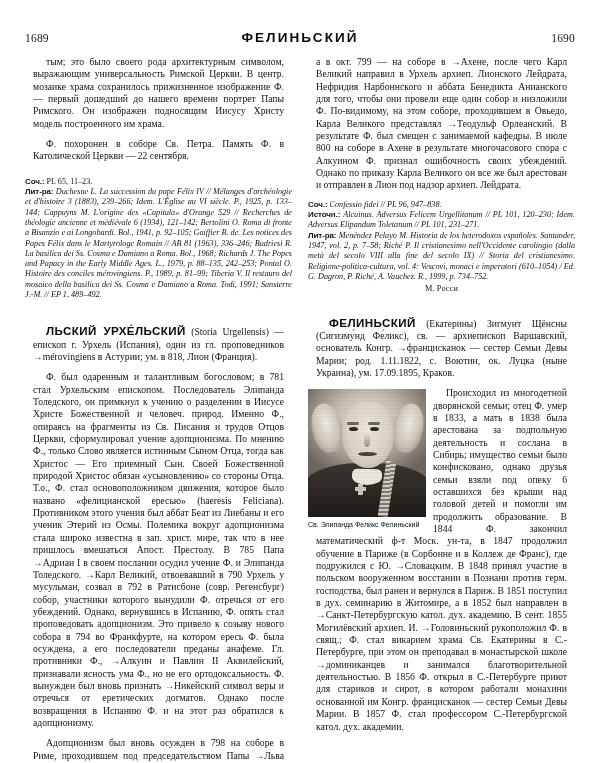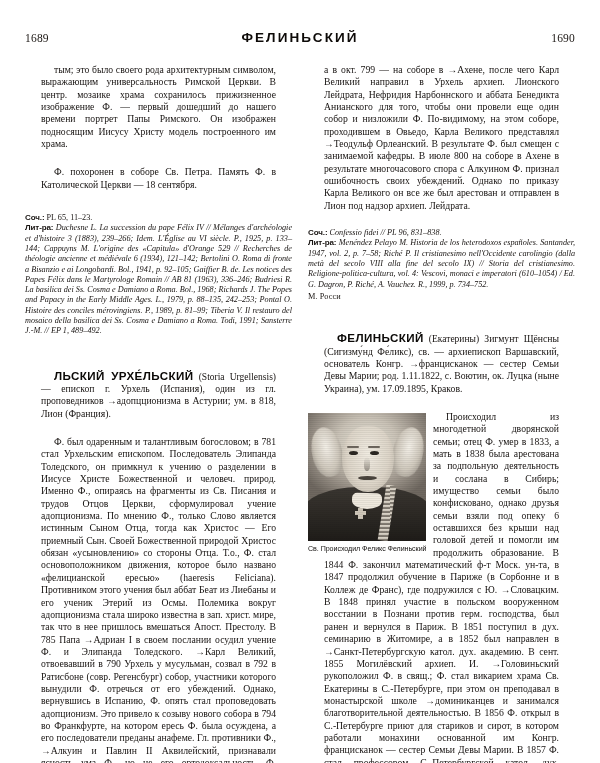--- a/index.html
+++ b/index.html
@@ -59,21 +59,21 @@
     height: 706px;
     display: flex;
     gap: 16px;
   }
   .col {
     width: 267px;
     position: relative;
   }
 
   p {
-    margin: 16px;
+    margin: 8px;
     font-size: 9.7px;
     line-height: 12.35px;
     text-align: justify;
     text-indent: 13px;
     hyphens: none;
     color: #161210;
   }
   p.cont { text-indent: 0; }
 
   
@@ -88,21 +88,21 @@
   .biblio .lbl {
     font-family: Liberation Sans, sans-serif;
     font-weight: bold;
     font-size: 8px;
     letter-spacing: -0.1px;
   }
   .biblio i { font-style: italic; }
 
   .sig {
     font-size: 8.3px;
-    text-align: left;
+    text-align: center;
     text-indent: 0;
     margin: 1px 0 0 0;
     letter-spacing: 0.1px;
     color: #1a1512;
   }
 
   .entry-head {
     font-family: "Liberation Sans", sans-serif;
     font-weight: bold;
     font-size: 11.6px;
@@ -256,52 +256,56 @@
     <span class="folio">1689</span>
     <span class="head-title">ФЕЛИНЬСКИЙ</span>
     <span class="folio">1690</span>
   </div>
 
   <div class="columns">
 
     <div class="col">
 
       <p>тым; это было своего рода архитектурным символом, выражающим универсальность Римской Церкви. В центр. мозаике храма сохранилось прижизненное изображение Ф. — первый дошедший до нашего времени портрет Папы Римского. Он изображен подносящим Иисусу Христу модель построенного им храма.</p>
-      <p>Ф. похоронен в соборе Св. Петра. Память Ф. в Католической Церкви — 18 сентября.</p>
+      <p>Ф. похоронен в соборе Св. Петра. Память Ф. в Католической Церкви — 22 сентября.</p>
 
       <div class="gap-sm"></div>
 
       <p class="biblio">
         <span class="lbl">Соч.:</span>
         <span>PL 65, 11–23.</span>
       </p>
       <p class="biblio">
         <span class="lbl">Лит-ра:</span>
         <i>Duchesne L. La succession du pape Félix IV // Mélanges d'archéologie et d'histoire 3 (1883), 239–266; Idem. L'Église au VI siècle. P., 1925, p. 133–144; Cappuyns M. L'origine des «Capitula» d'Orange 529 // Recherches de théologie ancienne et médiévale 6 (1934), 121–142; Bertolini O. Roma di fronte a Bisanzio e ai Longobardi. Bol., 1941, p. 92–105; Gaiffier B. de. Les notices des Papes Félix dans le Martyrologe Romain // AB 81 (1963), 336–246; Budriesi R. La basilica dei Ss. Cosma e Damiano a Roma. Bol., 1968; Richards J. The Popes and Papacy in the Early Middle Ages. L., 1979, p. 88–135, 242–253; Pontal O. Histoire des conciles mérovingiens. P., 1989, p. 81–99; Tiberia V. Il restauro del mosaico della basilica dei Ss. Cosma e Damiano a Roma. Todi, 1991; Sansterre J.-M. // EP 1, 489–492.</i>
       </p>
 
       <div class="gap-lg"></div>
 
       <p>
         <span class="entry-head">ЛЬСКИЙ УРХЕ́ЛЬСКИЙ</span>
-        <span class="lat">(Storia Urgellensis)</span><span> — епископ г. Урхель (Испания), один из гл. проповедников →адопцционизма в Астурии; ум. в 818, Лион (Франция).</span>
+        <span class="lat">(Storia Urgellensis)</span><span> — епископ г. Урхель (Испания), один из гл. проповедников →mérovingiens в Астурии; ум. в 818, Лион (Франция).</span>
       </p>
 
       <p>Ф. был одаренным и талантливым богословом; в 781 стал Урхельским епископом. Последователь Элипанда Толедского, он примкнул к учению о разделении в Иисусе Христе Божественной и человеч. природ. Именно Ф., опираясь на фрагменты из Св. Писания и трудов Отцов Церкви, сформулировал учение адопционизма. По мнению Ф., только Слово является истинным Сыном Отца, тогда как Христос — Его приемный Сын. Своей Божественной природой Христос обязан «усыновлению» со стороны Отца. Т.о., Ф. стал основоположником движения, которое было названо «фелицианской ересью» (haeresis Feliciana). Противником этого учения был аббат Беат из Лиебаны и его ученик Этерий из Осмы. Полемика вокруг адопционизма стала широко известна в зап. христ. мире, так что в нее пришлось вмешаться Апост. Престолу. В 785 Папа →Адриан I в своем послании осудил учение Ф. и Элипанда Толедского. →Карл Великий, отвоевавший в 790 Урхель у мусульман, созвал в 792 в Ратисбоне (совр. Регенсбург) собор, участники которого вынудили Ф. отречься от его убеждений. Однако, вернувшись в Испанию, Ф. опять стал проповедовать адопционизм. Это привело к созыву нового собора в 794 во Франкфурте, на котором ересь Ф. была осуждена, а его последователи преданы анафеме. Гл. противники Ф., →Алкуин и Павлин II Аквилейский, признавали ясность ума Ф., но не его ортодоксальность. Ф. вынужден был вновь признать →Никейский символ веры и отречься от еретических догматов. Однако после возвращения в Испанию Ф. и на этот раз обратился к адопционизму.</p>
       <p>Адопционизм был вновь осужден в 798 на соборе в Риме, проходившем под председательством Папы →Льва III,</p>
 
     </div>
 
     <div class="col">
 
       <p class="cont">а в окт. 799 — на соборе в →Ахене, после чего Карл Великий направил в Урхель архиеп. Лионского Лейдрата, Нефридия Нарбоннского и аббата Бенедикта Анианского для того, чтобы они провели еще один собор и низложили Ф. По-видимому, на этом соборе, проходившем в Овьедо, Карла Великого представлял →Теодульф Орлеанский. В результате Ф. был смещен с занимаемой кафедры. В июле 800 на соборе в Ахене в результате многочасового спора с Алкуином Ф. признал ошибочность своих убеждений. Однако по приказу Карла Великого он все же был арестован и отправлен в Лион под надзор архиеп. Лейдрата.</p>
 
       <p class="biblio">
         <span class="lbl">Соч.:</span>
-        <i>Confessio fidei // PL 96, 831–838.</i>
+        <i>Confessio fidei // PL 96, 947–838.</i>
+      </p>
+      <p class="biblio">
+        <span class="lbl">Источн.:</span>
+        <i>Alcuinus. Adversus Felicem Urgellitanum // PL 101, 120–230; Idem. Adversus Elipandum Toletanum // PL 101, 231–271.</i>
       </p>
       <p class="biblio">
         <span class="lbl">Лит-ра:</span>
         <i>Menéndez Pelayo M. Historia de los heterodoxos españoles. Santander, 1947, vol. 2, p. 7–58; Riché P. Il cristianesimo nell'Occidente carolingio (dalla metà del secolo VIII alla fine del secolo IX) // Storia del cristianesimo. Religione-politica-cultura, vol. 4: Vescovi, monaci e imperatori (610–1054) / Ed. G. Dagron, P. Riché, A. Vauchez. R., 1999, p. 734–752.</i>
       </p>
       <p class="sig">М. Росси</p>
 
       <div class="gap-md"></div>
 
       <p>
@@ -320,21 +324,21 @@
           <div class="brow-r"></div>
           <div class="eye-l"></div>
           <div class="eye-r"></div>
           <div class="nose"></div>
           <div class="mouth"></div>
           <div class="collar"></div>
           <div class="cross"></div>
           <div class="sash"></div>
           <div class="grain"></div>
         </div>
-        <div class="caption">Св. Происходил Феликс Фелиньский</div>
+        <div class="caption">Св. Элипанда Феликс Фелиньский</div>
       </div>
 
       <p>Происходил из многодетной дворянской семьи; отец Ф. умер в 1833, а мать в 1838 была арестована за подпольную деятельность и сослана в Сибирь; имущество семьи было конфисковано, однако друзья семьи взяли под опеку 6 оставшихся без крыши над головой детей и помогли им продолжить образование. В 1844 Ф. закончил математический ф-т Моск. ун-та, в 1847 продолжил обучение в Париже (в Сорбонне и в Коллеж де Франс), где подружился с Ю. →Словацким. В 1848 принял участие в польском вооруженном восстании в Познани против герм. господства, был ранен и вернулся в Париж. В 1851 поступил в дух. семинарию в Житомире, а в 1852 был направлен в →Санкт-Петербургскую катол. дух. академию. В сент. 1855 Могилёвский архиеп. И. →Головиньский рукоположил Ф. в свящ.; Ф. стал викарием храма Св. Екатерины в С.-Петербурге, при этом он преподавал в монастырской школе →доминиканцев и занимался благотворительной деятельностью. В 1856 Ф. открыл в С.-Петербурге приют для стариков и сирот, в котором работали монахини основанной им Конгр. францисканок — сестер Семьи Девы Марии. В 1857 Ф. стал профессором С.-Петербургской катол. дух. академии.</p>
 
     </div>
 
   </div>
 </div>
 
 </body></html>

